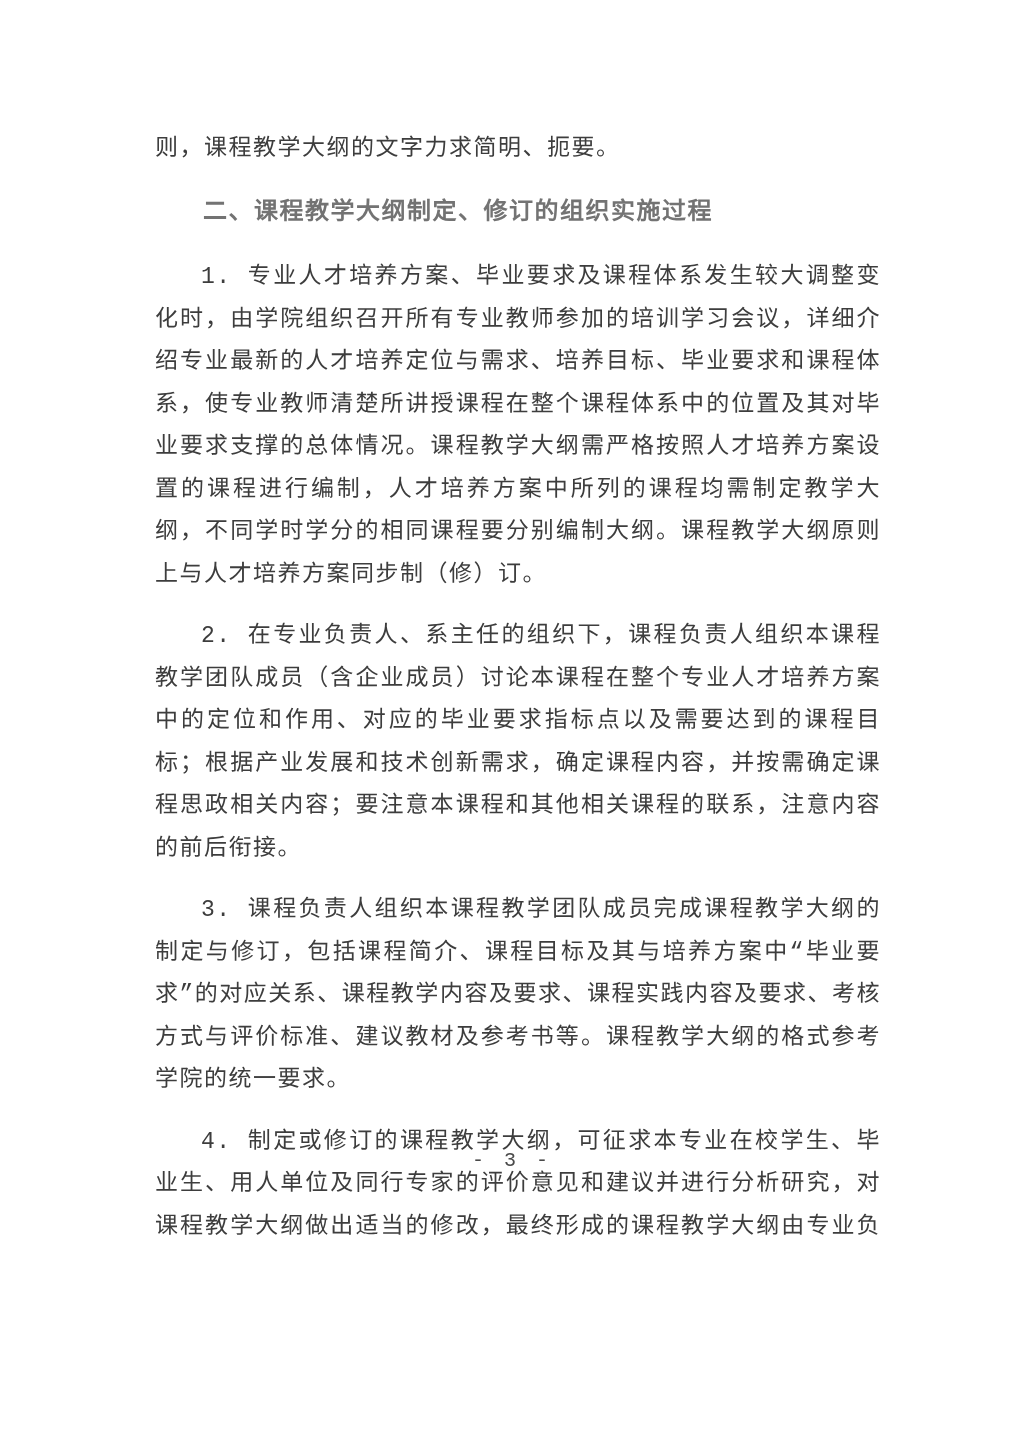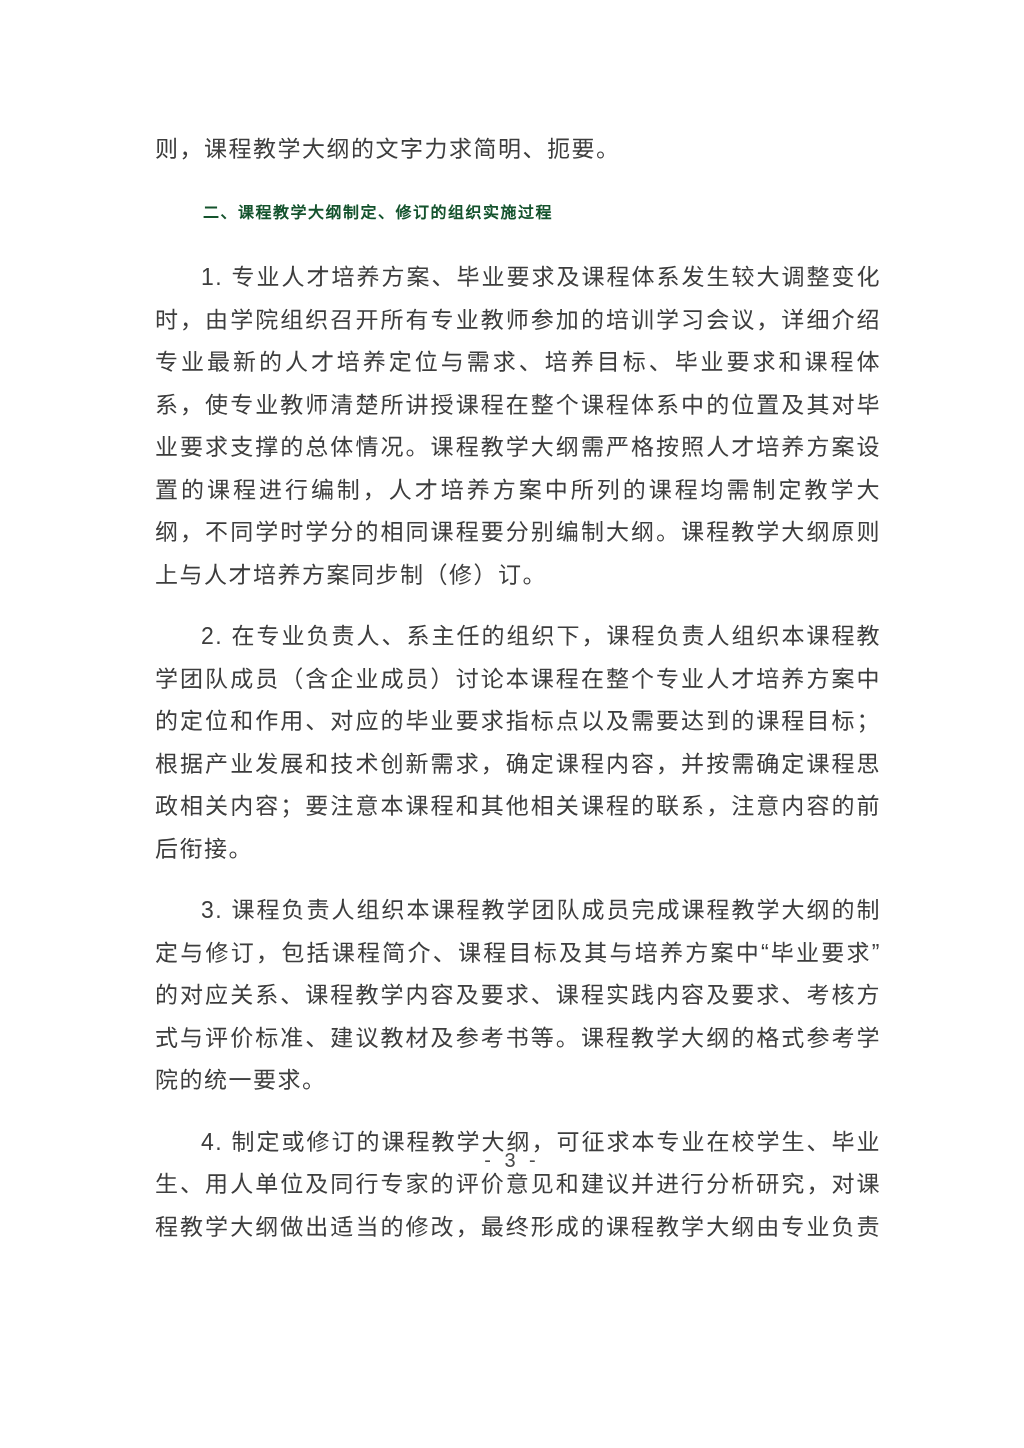--- a/index.html
+++ b/index.html
@@ -7,44 +7,44 @@
     padding: 0;
     background: #ffffff;
   }
   .page {
     position: relative;
     width: 1024px;
     height: 1240px;
     margin: 0 auto;
     background: #ffffff;
     overflow: hidden;
-    font-family: Liberation Sans, sans-serif;
+    font-family: Liberation Mono, monospace;
     color: #3d3d3d;
   }
   .content {
     position: absolute;
     top: 128px;
     left: 155px;
     width: 726px;
   }
   .cont-line {
     font-size: 23px;
     letter-spacing: 1.5px;
     line-height: 42px;
     margin: 0 0 26px 0;
     text-align: justify;
   }
   .heading {
-    font-size: 16px;
+    font-size: 24px;
     font-weight: bold;
     letter-spacing: 1.5px;
     line-height: 34px;
     margin: 0 0 0 48px;
     padding: 0 0 26px 0;
-    color: #14532d;
+    color: #737373;
   }
   .para {
     font-size: 23px;
     letter-spacing: 1.5px;
     line-height: 42.5px;
     text-align: justify;
     text-indent: 2em;
     margin: 0 0 19px 0;
   }
   .para:last-of-type {

